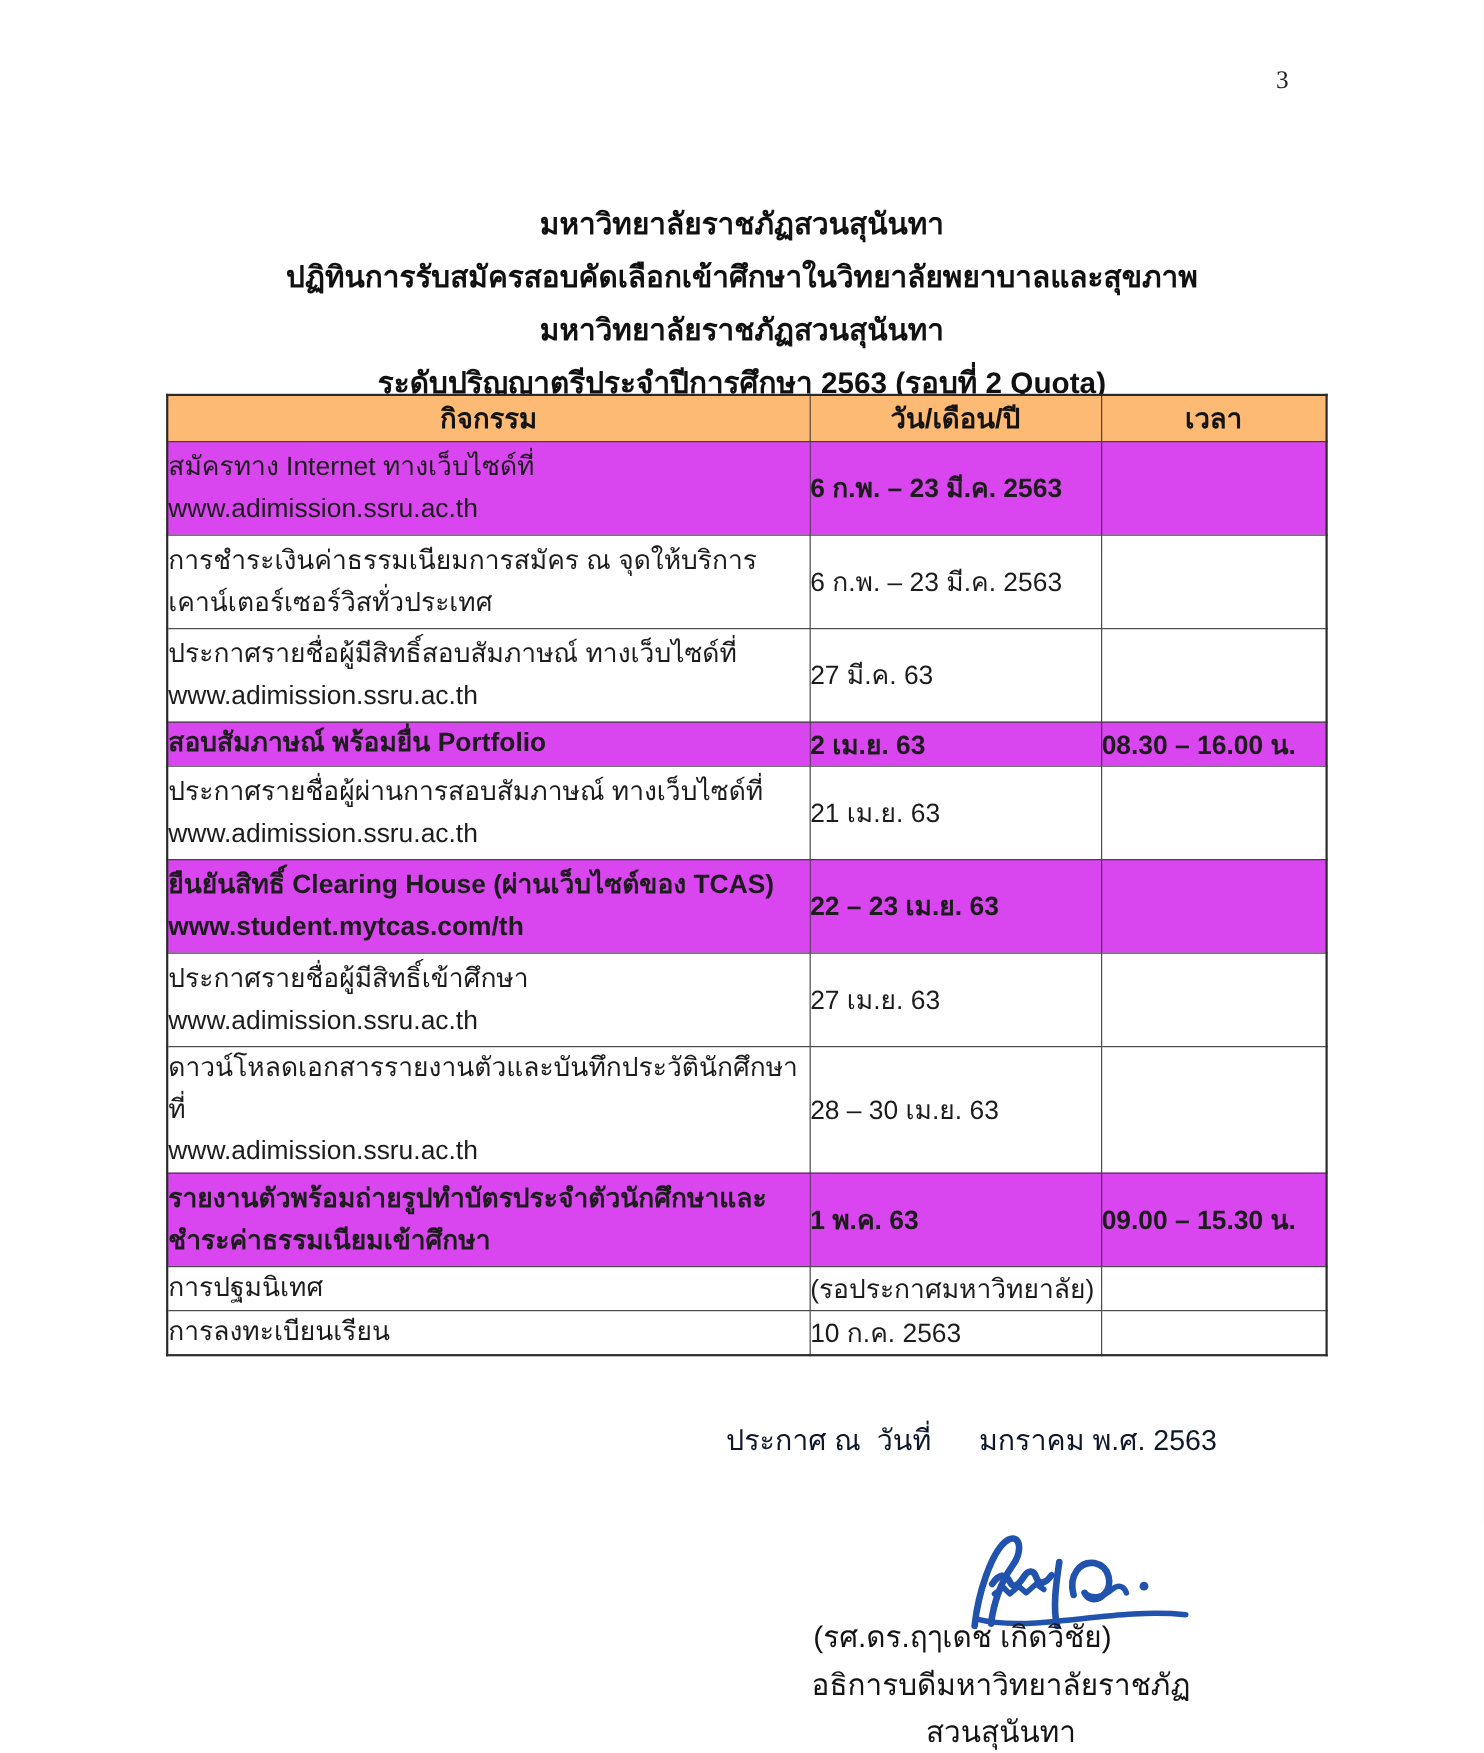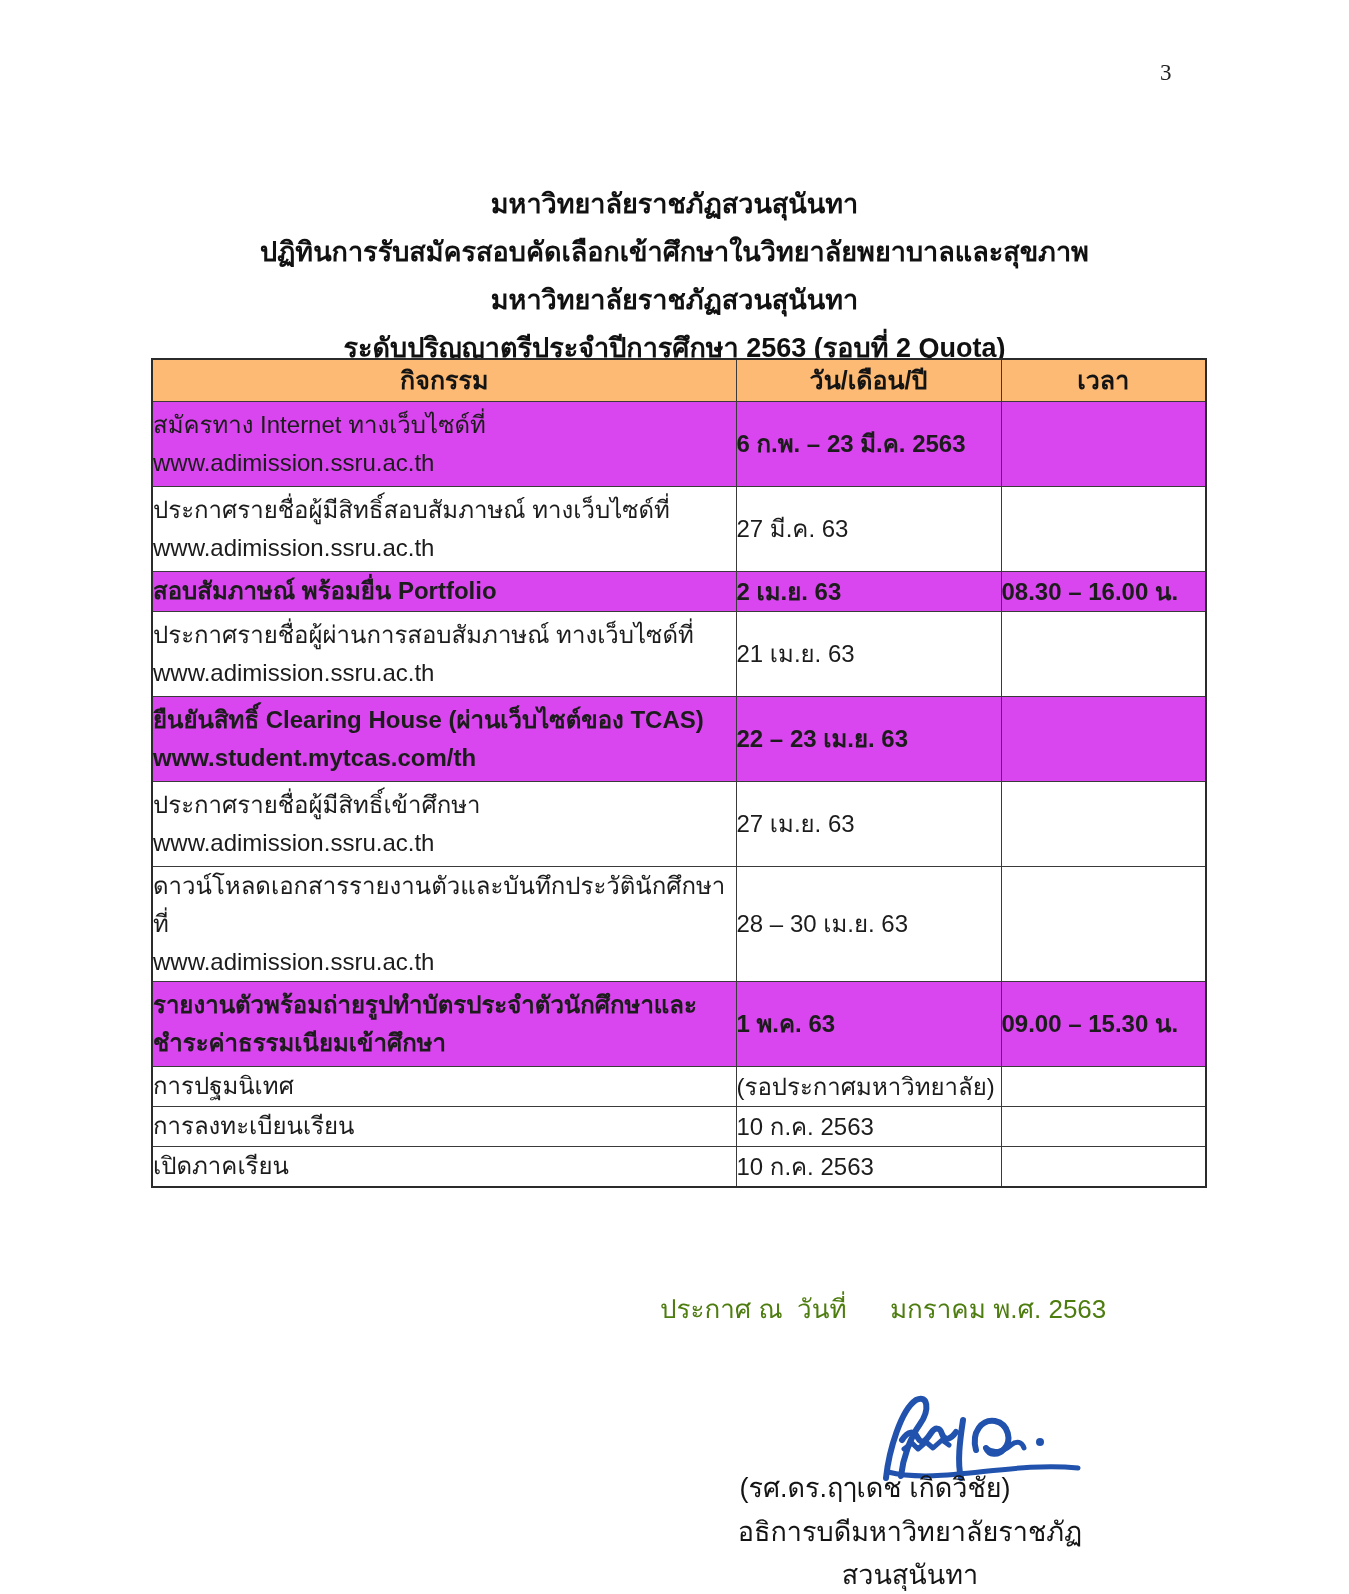--- a/index.html
+++ b/index.html
@@ -42,21 +42,21 @@
   tr.tall{height:85px;}
   tr.short{height:39px;}
   tr.shaded{background:#d946ef;}
   tr.bold td{font-weight:700;}
   td.c-act{padding:4px 10px 4px 12px;text-align:left;}
   td.c-act div{line-height:38px;}
   td.c-date,td.c-time{text-align:left;}
   tr.date-bold td.c-date{font-weight:700;}
   .announce{
     position:absolute;left:660px;top:1288px;
-    font-size:26px;color:#4d7c0f;
+    font-size:26px;color:#0f172a;
     white-space:pre;
   }
   .sig-wrap{position:absolute;left:858px;top:1390px;width:230px;height:92px;}
   .signer-name{
     position:absolute;left:695px;top:1466px;width:360px;
     text-align:center;font-size:27px;color:#141414;
   }
   .signer-title{
     position:absolute;left:680px;top:1510px;width:460px;
     text-align:center;font-size:27px;color:#141414;
@@ -91,20 +91,28 @@
 
     <tr class="tall shaded date-bold">
       <td class="c-act">
         <div>สมัครทาง Internet ทางเว็บไซด์ที่</div>
         <div>www.adimission.ssru.ac.th</div>
       </td>
       <td class="c-date">6 ก.พ. – 23 มี.ค. 2563</td>
       <td class="c-time"></td>
     </tr>
 
+    <tr class="tall">
+      <td class="c-act">
+        <div>การชำระเงินค่าธรรมเนียมการสมัคร ณ จุดให้บริการ</div>
+        <div>เคาน์เตอร์เซอร์วิสทั่วประเทศ</div>
+      </td>
+      <td class="c-date">6 ก.พ. – 23 มี.ค. 2563</td>
+      <td class="c-time"></td>
+    </tr>
 
     <tr class="tall">
       <td class="c-act">
         <div>ประกาศรายชื่อผู้มีสิทธิ์สอบสัมภาษณ์ ทางเว็บไซด์ที่</div>
         <div>www.adimission.ssru.ac.th</div>
       </td>
       <td class="c-date">27 มี.ค. 63</td>
       <td class="c-time"></td>
     </tr>
 
@@ -170,27 +178,20 @@
     </tr>
 
     <tr class="short">
       <td class="c-act">
         <div>การลงทะเบียนเรียน</div>
       </td>
       <td class="c-date">10 ก.ค. 2563</td>
       <td class="c-time"></td>
     </tr>
 
-    <tr class="short">
-      <td class="c-act">
-        <div>เปิดภาคเรียน</div>
-      </td>
-      <td class="c-date">10 ก.ค. 2563</td>
-      <td class="c-time"></td>
-    </tr>
   </tbody>
     </table>
 
   <div class="announce">ประกาศ ณ  วันที่      มกราคม พ.ศ. 2563</div>
 
   <div class="sig-wrap">
     <svg width="230" height="92" viewBox="0 0 230 92" xmlns="http://www.w3.org/2000/svg">
       <g fill="none" stroke="#2152ad" stroke-linecap="round" stroke-linejoin="round">
         <path d="M28,88 C31,60 43,20 58,10 C70,4 72,20 62,34 C52,48 45,68 43,86" stroke-width="6"></path>
         <path d="M44,50 c6,-9 12,-10 16,-2 c4,8 9,1 13,-5 c4,-6 9,-6 11,1 c3,8 9,5 14,-2" stroke-width="6"></path>

